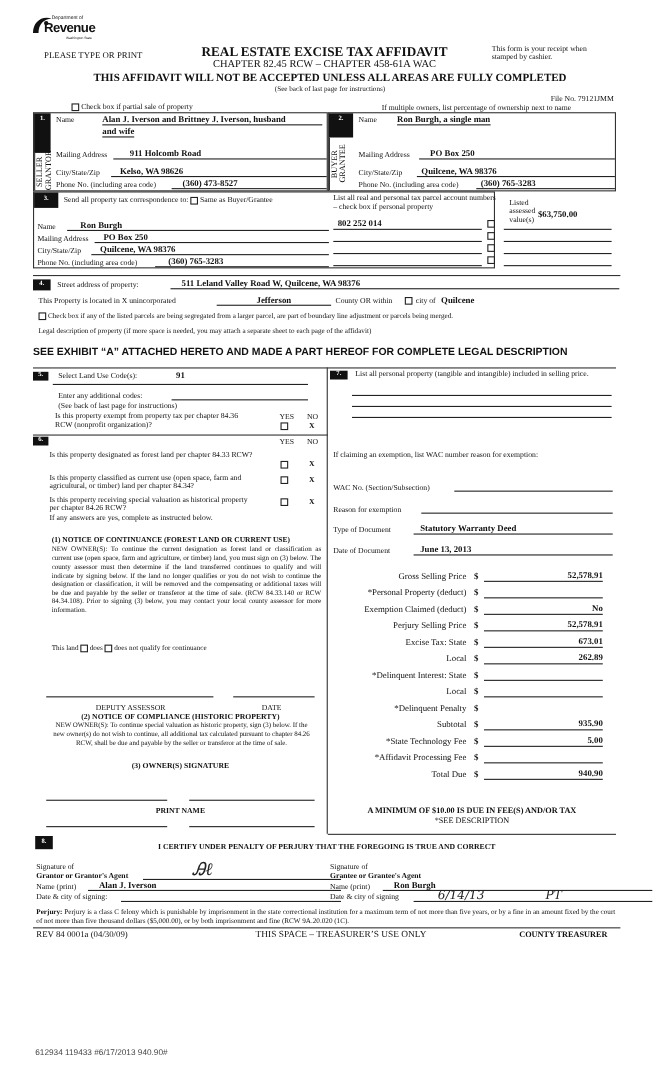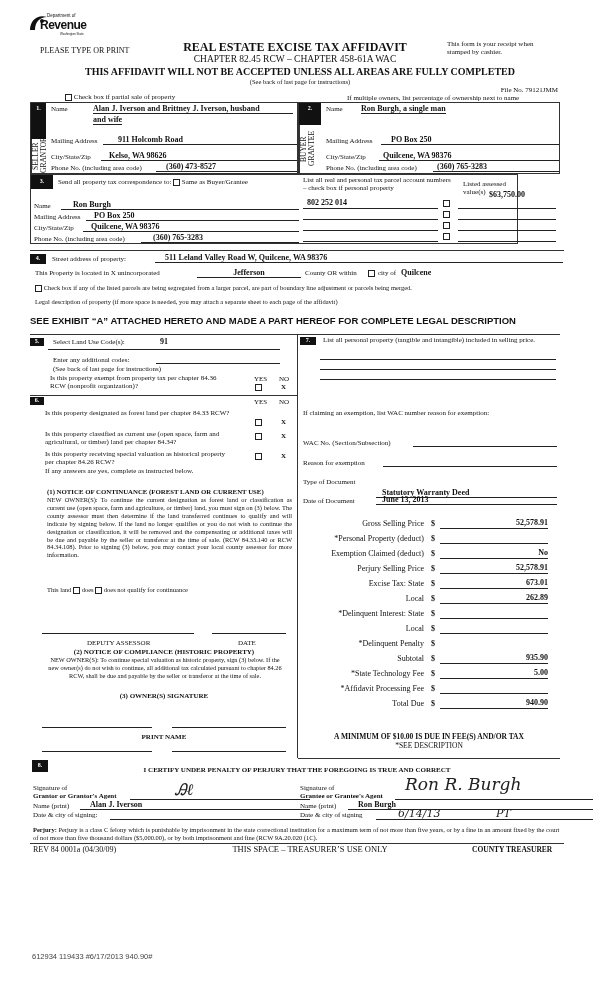--- a/index.html
+++ b/index.html
@@ -72,21 +72,21 @@
   <span class="abs" style="left:27px;top:2px;">Name</span>
   <span class="abs fill line" style="left:62px;top:1px;">Ron Burgh, a single man</span>
   <span class="abs" style="left:27px;top:34px;">Mailing Address</span>
   <span class="abs fill line" style="left:82px;top:32px;width:178px;padding-left:10px;">PO Box 250</span>
   <span class="abs" style="left:27px;top:50px;">City/State/Zip</span>
   <span class="abs fill line" style="left:80px;top:48px;width:180px;padding-left:4px;">Quilcene, WA 98376</span>
   <span class="abs" style="left:27px;top:61px;">Phone No. (including area code)</span>
   <span class="abs fill line" style="left:134px;top:59px;width:126px;padding-left:4px;">(360) 765-3283</span>
 </div>
 
-<div class="abs box" style="left:30px;top:174px;width:488px;height:70px;">
+<div class="abs box" style="left:30px;top:174px;width:420px;height:70px;">
   <div class="abs num" style="left:0;top:0;width:22px;height:14px;padding-top:3px;">3.</div>
   <span class="abs" style="left:27px;top:3px;">
     <span>Send all property tax correspondence to:</span>
     <span class="cb"></span>
     <span>Same as Buyer/Grantee</span>
   </span>
   <span class="abs" style="left:3px;top:27px;">Name</span>
   <span class="abs fill line" style="left:30px;top:25px;width:238px;padding-left:12px;">Ron  Burgh</span>
   <span class="abs" style="left:3px;top:38px;">Mailing Address</span>
   <span class="abs fill line" style="left:55px;top:36px;width:213px;padding-left:8px;">PO Box 250</span>
@@ -203,21 +203,21 @@
 <div class="abs line" style="left:320px;top:359px;width:236px;"></div>
 <div class="abs line" style="left:320px;top:369px;width:236px;"></div>
 <div class="abs line" style="left:320px;top:379px;width:236px;"></div>
 
 <div class="abs" style="left:303px;top:409px;">If claiming an exemption, list WAC number reason for exemption:</div>
 <span class="abs" style="left:303px;top:439px;">WAC No. (Section/Subsection)</span>
 <span class="abs line" style="left:413px;top:438px;width:144px;height:9px;"></span>
 <span class="abs" style="left:303px;top:459px;text-align:right;">Reason for exemption</span>
 <span class="abs line" style="left:383px;top:458px;width:174px;height:9px;"></span>
 <span class="abs" style="left:303px;top:478px;">Type of Document</span>
-<span class="abs fill line" style="left:376px;top:488px;width:181px;padding-left:6px;">Statutory Warranty Deed</span>
+<span class="abs fill line" style="left:376px;top:476px;width:181px;padding-left:6px;">Statutory Warranty Deed</span>
 <span class="abs" style="left:303px;top:497px;">Date of Document</span>
 <span class="abs fill line" style="left:376px;top:495px;width:181px;padding-left:6px;">June 13, 2013</span>
 
 <div class="money-row" style="top:517px;">
   <span class="money-label">Gross Selling Price</span>
   <span class="money-dollar">$</span>
   <span class="money-val">52,578.91</span>
 </div>
 <div class="money-row" style="top:532px;">
   <span class="money-label">*Personal Property (deduct)</span>
@@ -291,21 +291,20 @@
   <span class="abs" style="left:3px;top:24px;">Signature of</span>
   <span class="abs b" style="left:3px;top:32px;">Grantor or Grantor's Agent</span>
   <span class="abs line sig" style="left:100px;top:20px;width:180px;height:20px;font-size:16px;padding-left:45px;">Ꭿℓ</span>
   <span class="abs" style="left:3px;top:42px;">Name (print)</span>
   <span class="abs fill line" style="left:50px;top:40px;width:230px;padding-left:10px;">Alan J. Iverson</span>
   <span class="abs" style="left:3px;top:51px;">Date &amp; city of signing:</span>
   <span class="abs line" style="left:80px;top:51px;width:200px;height:9px;"></span>
 
   <span class="abs" style="left:270px;top:24px;">Signature of</span>
   <span class="abs b" style="left:270px;top:32px;">Grantee or Grantee's Agent</span>
-  <span class="abs line sig" style="left:365px;top:14px;width:198px;height:26px;font-size:17px;padding-left:10px;">Ron R. Burgh</span>
   <span class="abs" style="left:270px;top:42px;">Name (print)</span>
   <span class="abs fill line" style="left:318px;top:40px;width:245px;padding-left:10px;">Ron  Burgh</span>
   <span class="abs" style="left:270px;top:51px;">Date &amp; city of signing</span>
   <span class="abs line" style="left:346px;top:47px;width:217px;height:13px;text-decoration:underline;">
     <span class="sig" style="position:absolute;left:22px;top:0;font-size:11px;">6/14/13</span>
     <span class="sig" style="position:absolute;left:120px;top:0;font-size:11px;">PT</span>
   </span>
 </div>
 
 <div class="abs" style="left:33px;top:826px;width:530px;font-size:6.5px;line-height:8px;">

